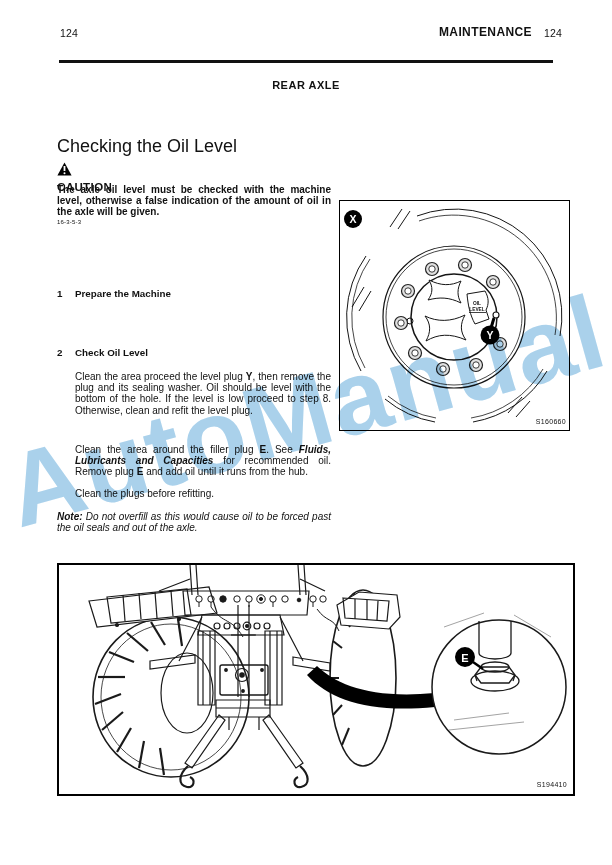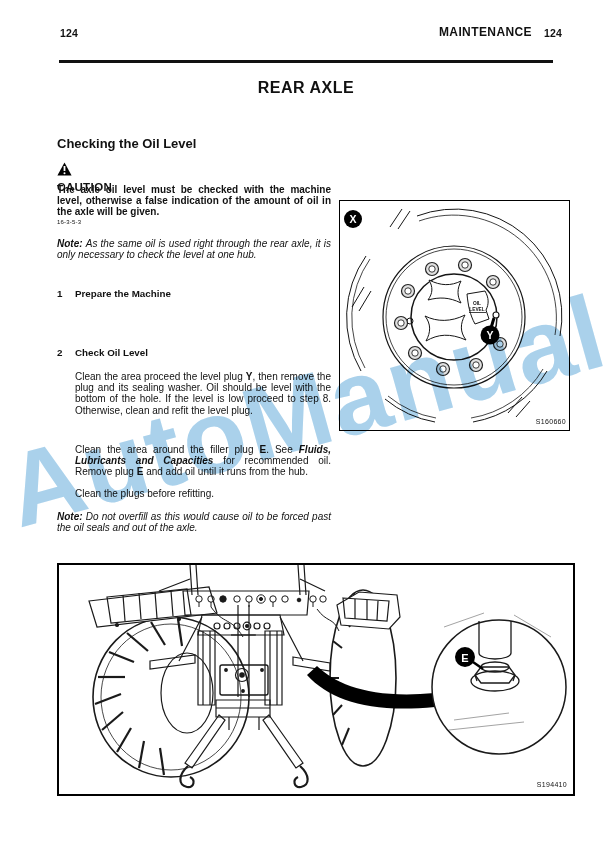--- a/index.html
+++ b/index.html
@@ -1,23 +1,23 @@
 <!DOCTYPE html>
 <html><head>
 <meta charset="utf-8">
 <style>
   html,body{margin:0;padding:0;background:#e8e8e8;}
   .page{position:relative;width:612px;height:865px;background:#ffffff;overflow:hidden;
         font-family:"Liberation Sans",sans-serif;color:#111;}
   .abs{position:absolute;}
-  .hdr-num{font-size:10.5px;font-weight:bold;letter-spacing:.2px;}
+  .hdr-num{font-size:10.5px;font-weight:normal;letter-spacing:.2px;}
   .hdr-title{left:0;width:532px;text-align:right;font-size:12px;font-weight:bold;letter-spacing:.4px;}
   .hdr-rule{left:59px;width:494px;height:2.5px;background:#111;}
-  .section-title{left:0;width:612px;text-align:center;font-size:16px;font-weight:bold;letter-spacing:.5px;}
-  .doc-heading{left:57px;width:274px;font-size:13px;font-weight:bold;}
+  .section-title{left:0;width:612px;text-align:center;font-size:11px;font-weight:bold;letter-spacing:.5px;}
+  .doc-heading{left:57px;width:274px;font-size:18px;font-weight:normal;}
   .caution-head{left:57px;width:274px;display:flex;justify-content:center;gap:5px;flex-direction:column;}
   .caution-word{font-size:11.5px;font-weight:bold;letter-spacing:.4px;}
   .body-txt{font-size:10px;line-height:11.2px;text-align:justify;}
   .bold{font-weight:bold;}
   .code-small{font-size:6px;letter-spacing:.2px;}
   .step-head{font-size:9.8px;font-weight:bold;}
   .step-head .num{display:inline-block;width:18px;}
   .fig{border:1.5px solid #000;background:#fff;}
   .fig2{border:2px solid #000;background:#fff;}
   svg text{font-family:"Liberation Sans",sans-serif;}
@@ -45,21 +45,20 @@
       <polygon points="7.5,0.5 14.6,13.4 0.4,13.4" fill="#000"></polygon>
       <rect x="6.6" y="4" width="1.8" height="5" fill="#fff"></rect>
       <circle cx="7.5" cy="11.2" r="1" fill="#fff"></circle>
     </svg>
     <span class="caution-word">CAUTION</span>
   </div>
 
   <div class="abs body-txt bold" style="left:57px;top:184px;width:274px;">The axle oil level must be checked with the machine level, otherwise a false indication of the amount of oil in the axle will be given.</div>
   <div class="abs code-small" style="left:57px;top:219px;">16-3-5-3</div>
 
-  <div class="abs body-txt" style="left:57px;top:238px;width:274px;"><span style="font-weight: bold; font-style: italic;">Note: </span><span style="font-style: italic;">As the same oil is used right through the rear axle, it is only necessary to check the level at one hub.</span></div>
 
   <div class="abs step-head" style="left:57px;top:288px;width:274px;">
     <span class="num">1</span><span>Prepare the Machine</span>
   </div>
 
   <div class="abs step-head" style="left:57px;top:347px;width:274px;">
     <span class="num">2</span><span>Check Oil Level</span>
   </div>
   <div class="abs body-txt" style="left:75px;top:371px;width:256px;"><span>Clean the area proceed the level plug </span><span style="font-weight: bold;">Y</span><span>, then remove the plug and its sealing washer. Oil should be level with the bottom of the hole. If the level is low proceed to step 8. Otherwise, clean and refit the level plug.</span></div>
 

